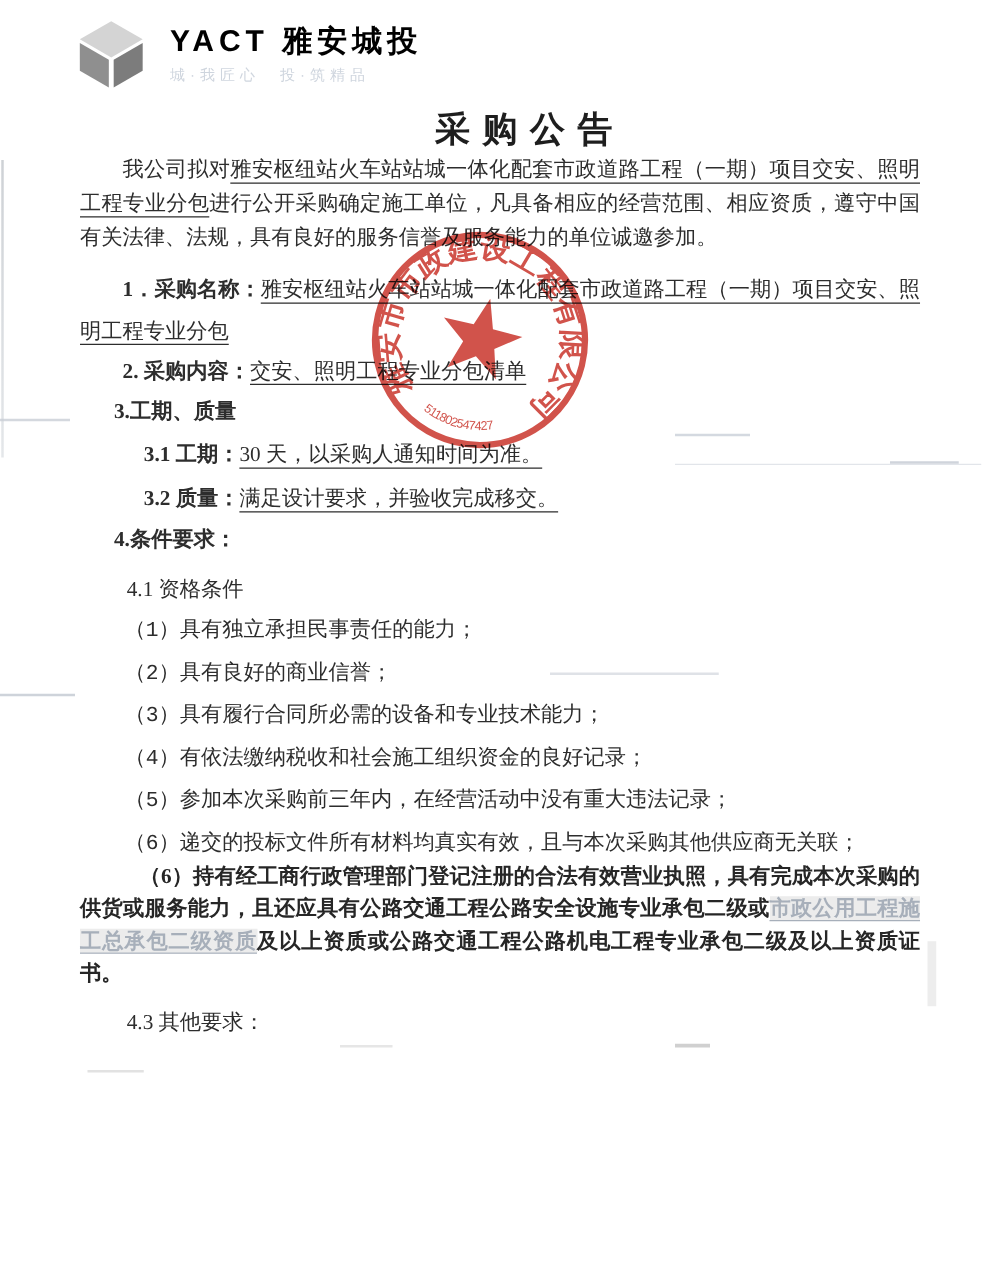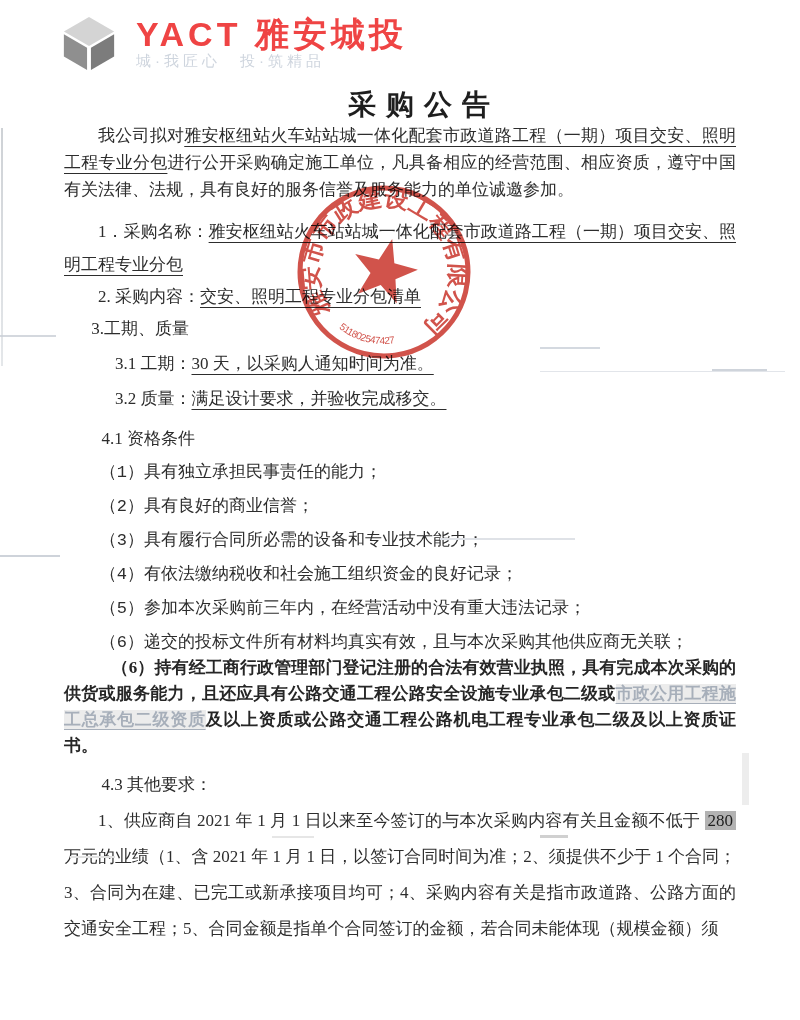--- a/index.html
+++ b/index.html
@@ -5,31 +5,31 @@
   html,body{margin:0;padding:0;background:#ffffff;}
   .page{
     position:relative;width:800px;height:1020px;overflow:hidden;
     background:#ffffff;color:#2d2d2d;
     font-family:"Liberation Serif","DejaVu Serif",serif;
   }
   
   .logo-row{display:flex;align-items:flex-start;gap:16px;margin:14px 0 0 58px;height:60px;}
   .logo-cube{flex:0 0 auto;}
   .brand-block{padding-top:6px;font-family:"Liberation Sans","DejaVu Sans",sans-serif;}
-  .brand-name{font-size:34px;font-weight:bold;color:#ef4444;letter-spacing:4px;line-height:28px;}
-  .brand-tagline{font-size:15px;color:#c3cbd6;letter-spacing:4px;margin-top:4px;opacity:.8;}
+  .brand-name{font-size:24px;font-weight:bold;color:#000000;letter-spacing:4px;line-height:28px;}
+  .brand-tagline{font-size:12px;color:#c3cbd6;letter-spacing:4px;margin-top:4px;opacity:.8;}
   
   .doc-title{text-align:center;font-size:28px;font-weight:bold;letter-spacing:10px;
     color:#1e1e1e;margin-top:14px;line-height:34px;padding-left:48px;}
   
   .content{padding:0 64px;text-align:justify;}
   .content p{margin:0;font-size:17px;line-height:32px;}
   .intro{margin-top:18px;line-height:27px !important;text-indent:2em;}
   .u{text-decoration:underline;text-underline-offset:5px;text-decoration-thickness:1px;}
-  .b{font-weight:normal;}
+  .b{font-weight:bold;}
   .p-item1{margin-top:12px !important;text-indent:2em;line-height:33px !important;}
   .p-item2{text-indent:2em;}
   .p-h3{text-indent:1.6em;}
   .p-sub{text-indent:3em;margin-top:3px !important;}
   .p-h4{text-indent:1.6em;margin-top:1px !important;}
   .p-s41{text-indent:2.2em;margin-top:8px !important;}
   .p-qitem{text-indent:2.1em;margin-top:2px !important;line-height:32px !important;font-family:Liberation Mono, monospace;}
   .p-s42{text-indent:2.2em;margin-top:0 !important;}
   .p-para42{text-indent:2.8em;line-height:26px !important;margin-top:-4px !important;font-weight:bold;color:#262626;}
   .ghost{color:#a7afba;background:#ececec;text-decoration:underline;text-underline-offset:4px;font-weight:bold;}
@@ -78,36 +78,36 @@
     <p class="p-item1"><span class="b">1．采购名称：</span><span class="u">雅安枢纽站火车站站城一体化配套市政道路工程（一期）项目交安、照明工程专业分包</span></p>
 
     <p class="p-item2"><span class="b">2. 采购内容：</span><span class="u">交安、照明工程专业分包清单</span></p>
 
     <p class="p-h3 b">3.工期、质量</p>
 
     <p class="p-sub"><span class="b">3.1 工期：</span><span class="u">30 天，以采购人通知时间为准。</span></p>
 
     <p class="p-sub"><span class="b">3.2 质量：</span><span class="u">满足设计要求，并验收完成移交。</span></p>
 
+    <p class="p-h4 b">4.条件要求：</p>
 
     <p class="p-s41">4.1 资格条件</p>
 
     <p class="p-qitem">（1）具有独立承担民事责任的能力；</p>
     <p class="p-qitem">（2）具有良好的商业信誉；</p>
     <p class="p-qitem">（3）具有履行合同所必需的设备和专业技术能力；</p>
     <p class="p-qitem">（4）有依法缴纳税收和社会施工组织资金的良好记录；</p>
     <p class="p-qitem">（5）参加本次采购前三年内，在经营活动中没有重大违法记录；</p>
     <p class="p-qitem">（6）递交的投标文件所有材料均真实有效，且与本次采购其他供应商无关联；</p>
 
 
     <p class="p-para42"><span>（6）持有经工商行政管理部门登记注册的合法有效营业执照，具有完成本次采购的供货或服务能力，且还应具有公路交通工程公路安全设施专业承包二级或</span><span class="ghost">市政公用工程施工总承包二级资质</span><span>及以上资质或公路交通工程公路机电工程专业承包二级及以上资质证书。</span></p>
 
     <p class="p-s43">4.3 其他要求：</p>
 
-    <p class="p-para43"><span>1、供应商自 2021 年 1 月 1 日以来至今签订的与本次采购内容有关且金额不低于 </span><span class="hl">280</span><span> 万元的业绩（1、含 2021 年 1 月 1 日，以签订合同时间为准；2、须提供不少于 1 个合同；3、合同为在建、已完工或新承接项目均可；4、采购内容有关是指市政道路、公路方面的交通安全工程；5、合同金额是指单个合同签订的金额，若合同未能体现（规模金额）须</span></p>
 
   </div>
 
   <svg class="seal" width="200" height="200" viewBox="-100 -100 200 200">
     <g transform="rotate(14)">
       <circle r="84" fill="none" stroke="#c9342b" stroke-width="5"></circle>
       <path id="sealArc" d="M -42.4 50.6 A 66 66 0 1 1 42.4 50.6" fill="none"></path>
       <path id="numArc" d="M -30.4 65.3 A 72 72 0 0 0 30.4 65.3" fill="none"></path>
       <text font-size="22" font-weight="bold" fill="#c9342b" font-family="'Liberation Serif','DejaVu Serif',serif">
         <textPath href="#sealArc" textLength="312" lengthAdjust="spacingAndGlyphs">雅安市市政建设工程有限公司</textPath>

